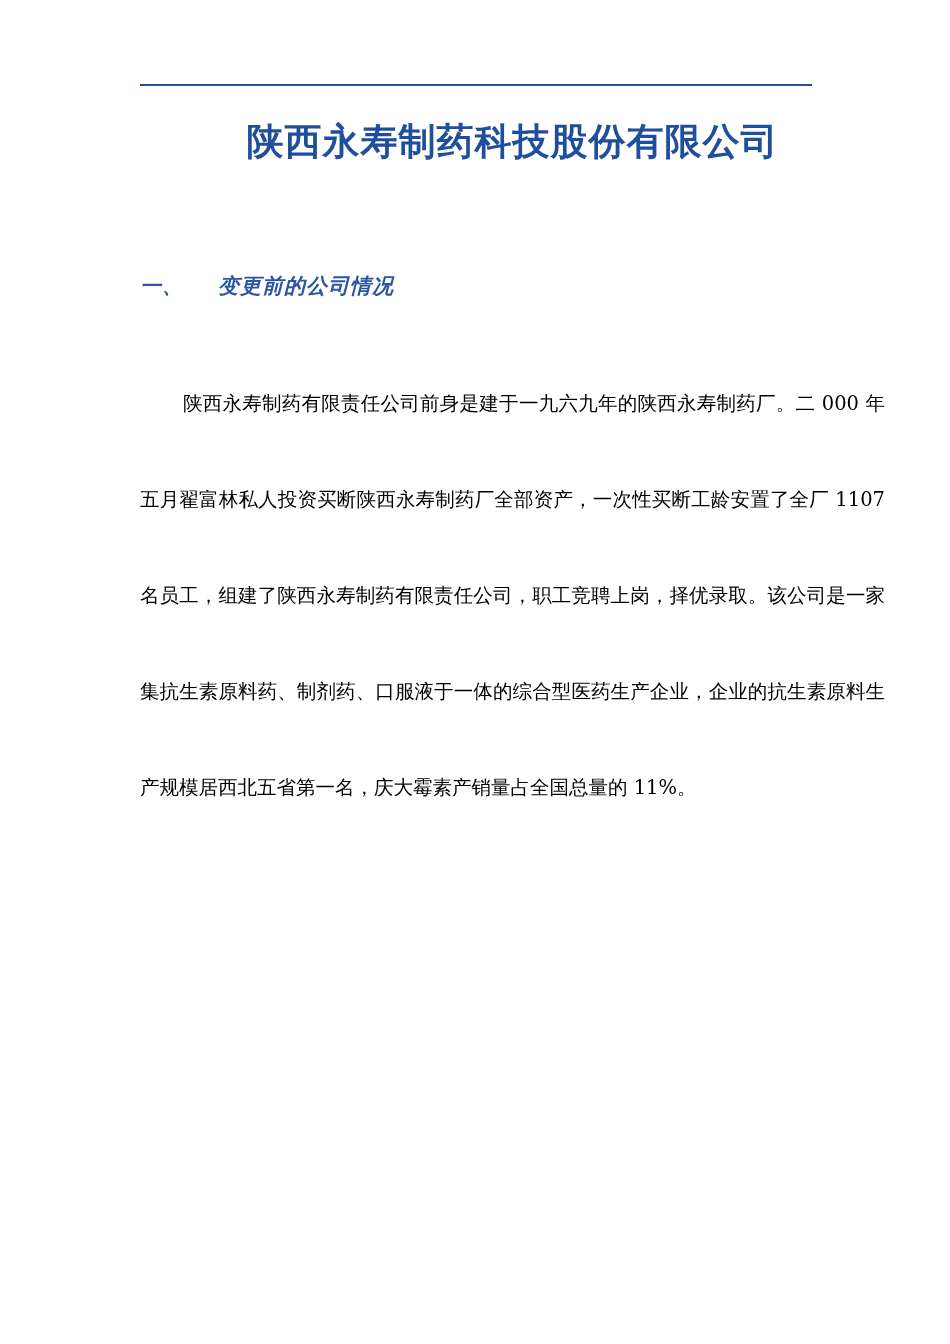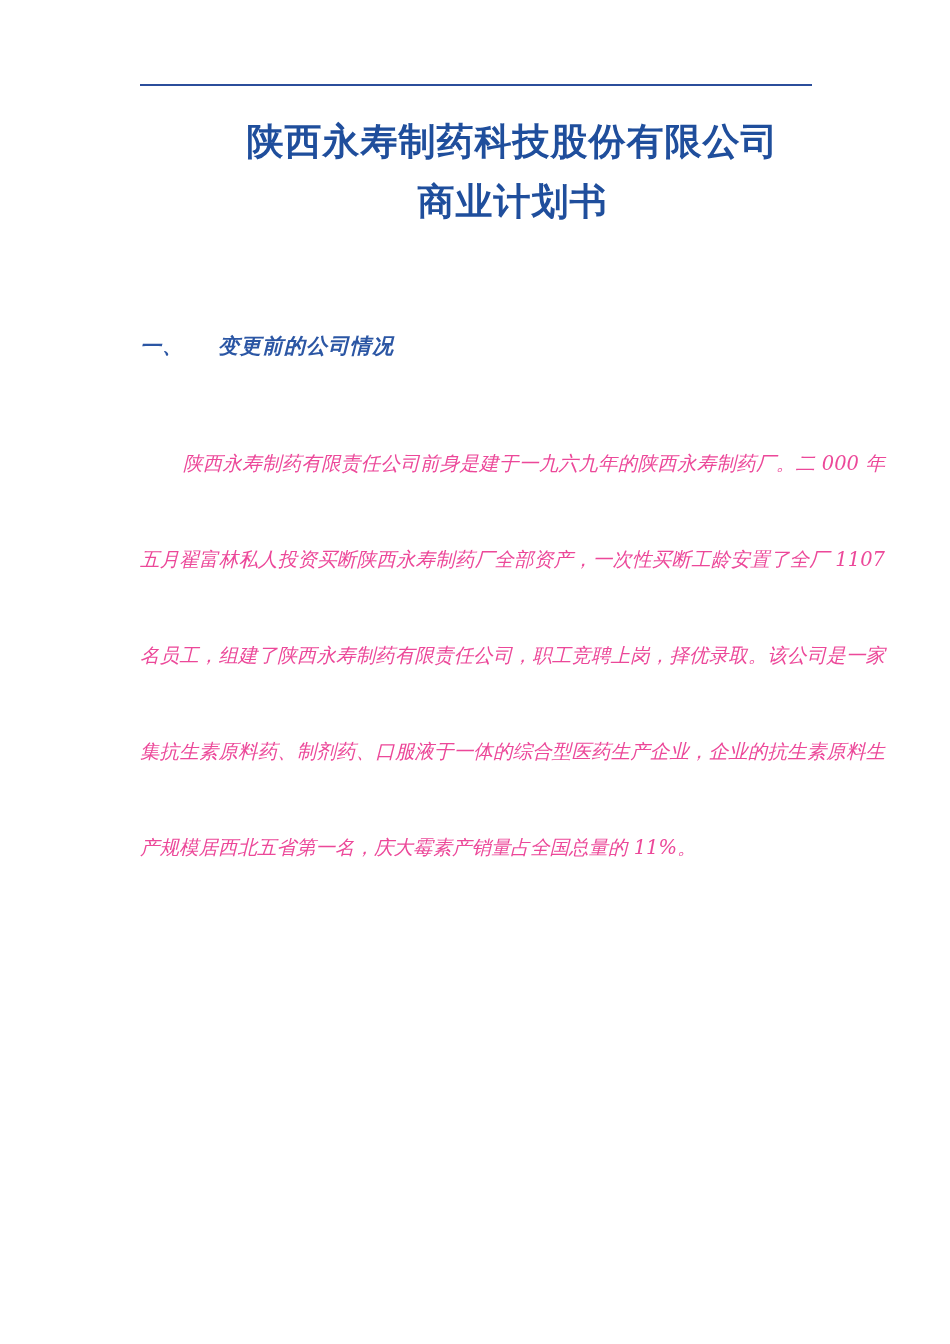--- a/index.html
+++ b/index.html
@@ -59,40 +59,38 @@
     letter-spacing: 1px;
   }
   .section-heading .num {
     margin-right: 34px;
   }
   .body-text {
     margin-top: 56px;
     font-family: "DejaVu Serif", serif;
     font-size: 19.5px;
     line-height: 96px;
-    color: #ec4899;
+    color: #000000;
     text-align: justify;
     text-justify: inter-ideograph;
-    font-style: italic;
   }
   .body-text p {
     margin: 0;
     text-indent: 2.2em;
   }
 </style>
 </head>
 <body>
 
 <div class="page">
 
   <div class="top-rule"></div>
 
   <div class="title-block">
     <div class="doc-title-line">陕西永寿制药科技股份有限公司</div>
-    <div class="doc-title-line">商业计划书</div>
   </div>
 
   <div class="section-heading">
     <span class="num">一、</span><span>变更前的公司情况</span>
   </div>
 
   <div class="body-text">
     <p>陕西永寿制药有限责任公司前身是建于一九六九年的陕西永寿制药厂。二 000 年五月翟富林私人投资买断陕西永寿制药厂全部资产，一次性买断工龄安置了全厂 1107 名员工，组建了陕西永寿制药有限责任公司，职工竞聘上岗，择优录取。该公司是一家集抗生素原料药、制剂药、口服液于一体的综合型医药生产企业，企业的抗生素原料生产规模居西北五省第一名，庆大霉素产销量占全国总量的 11%。</p>
   </div>
 

